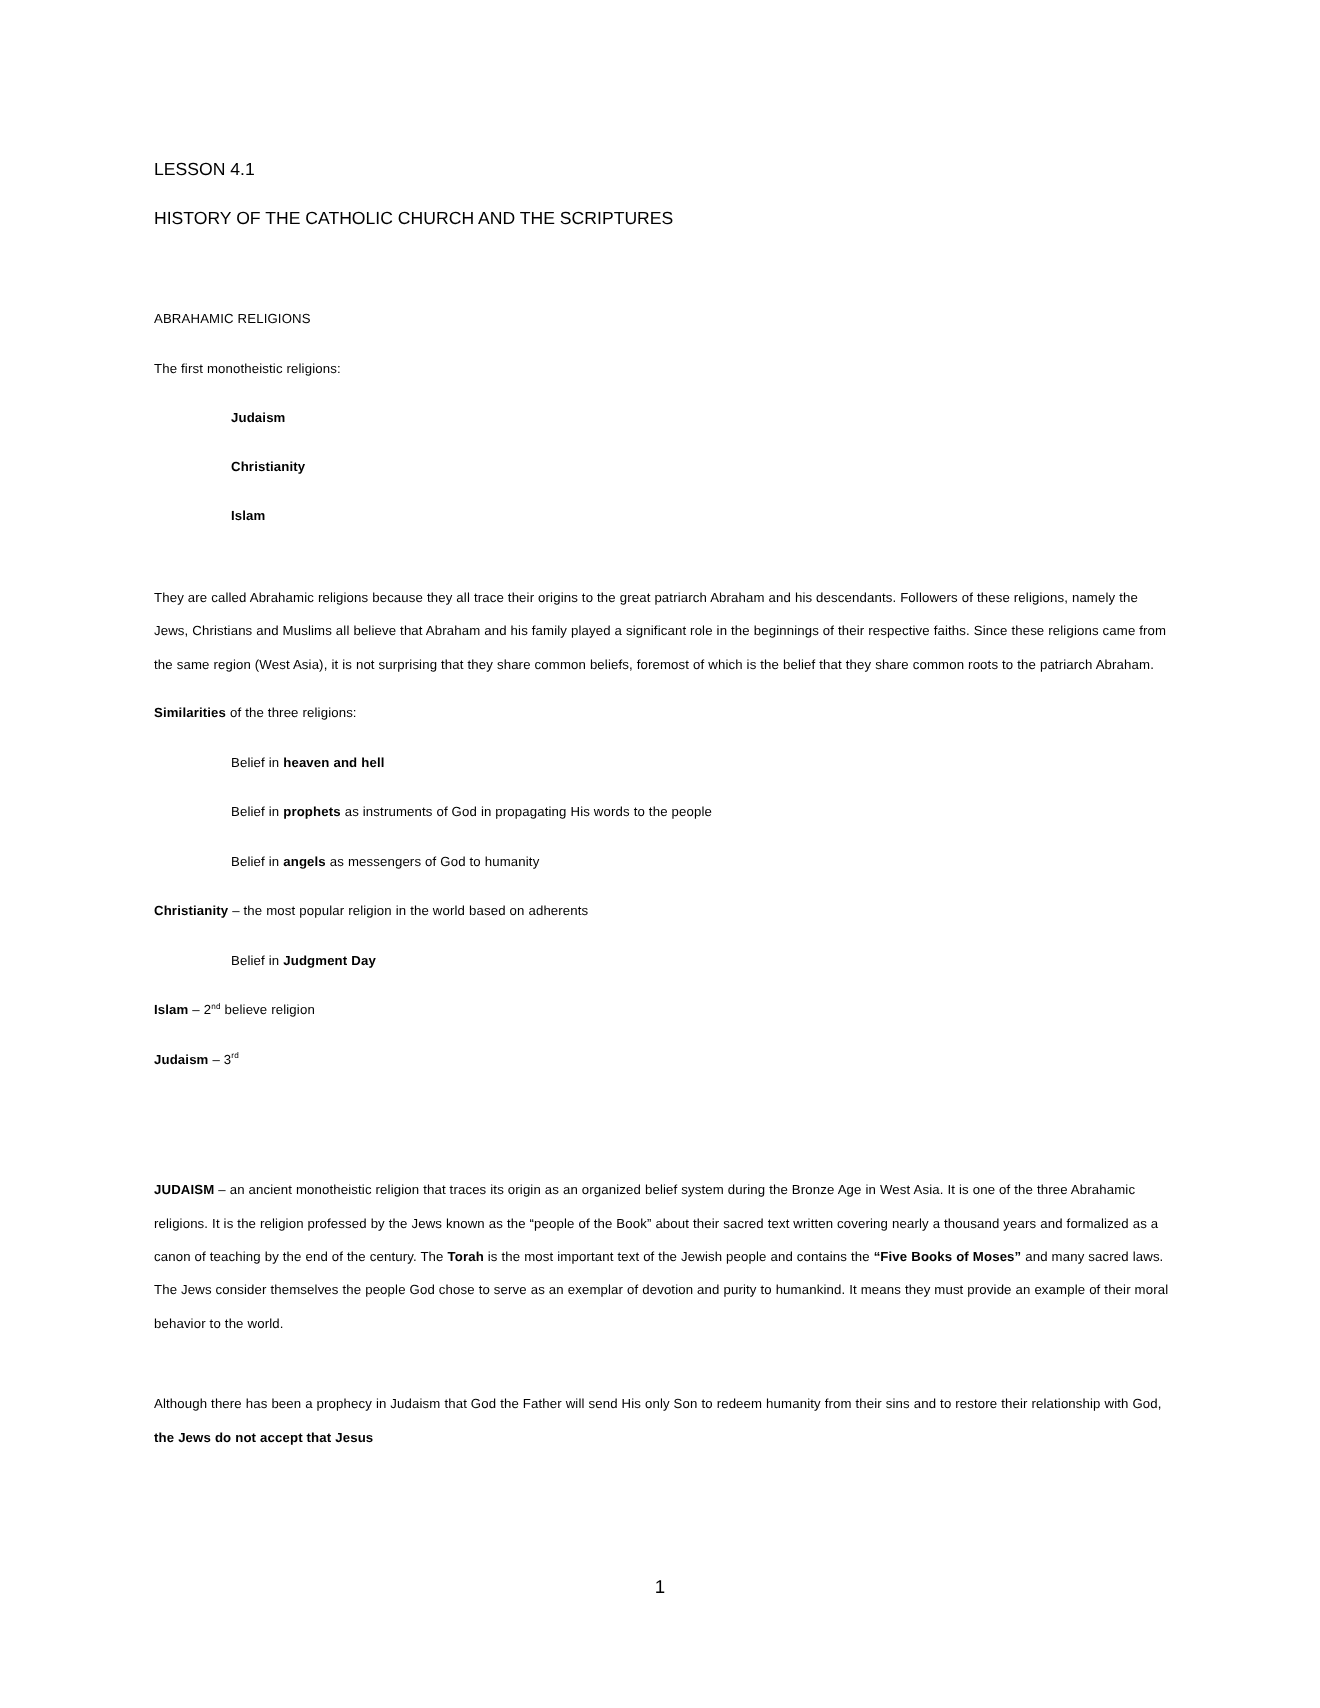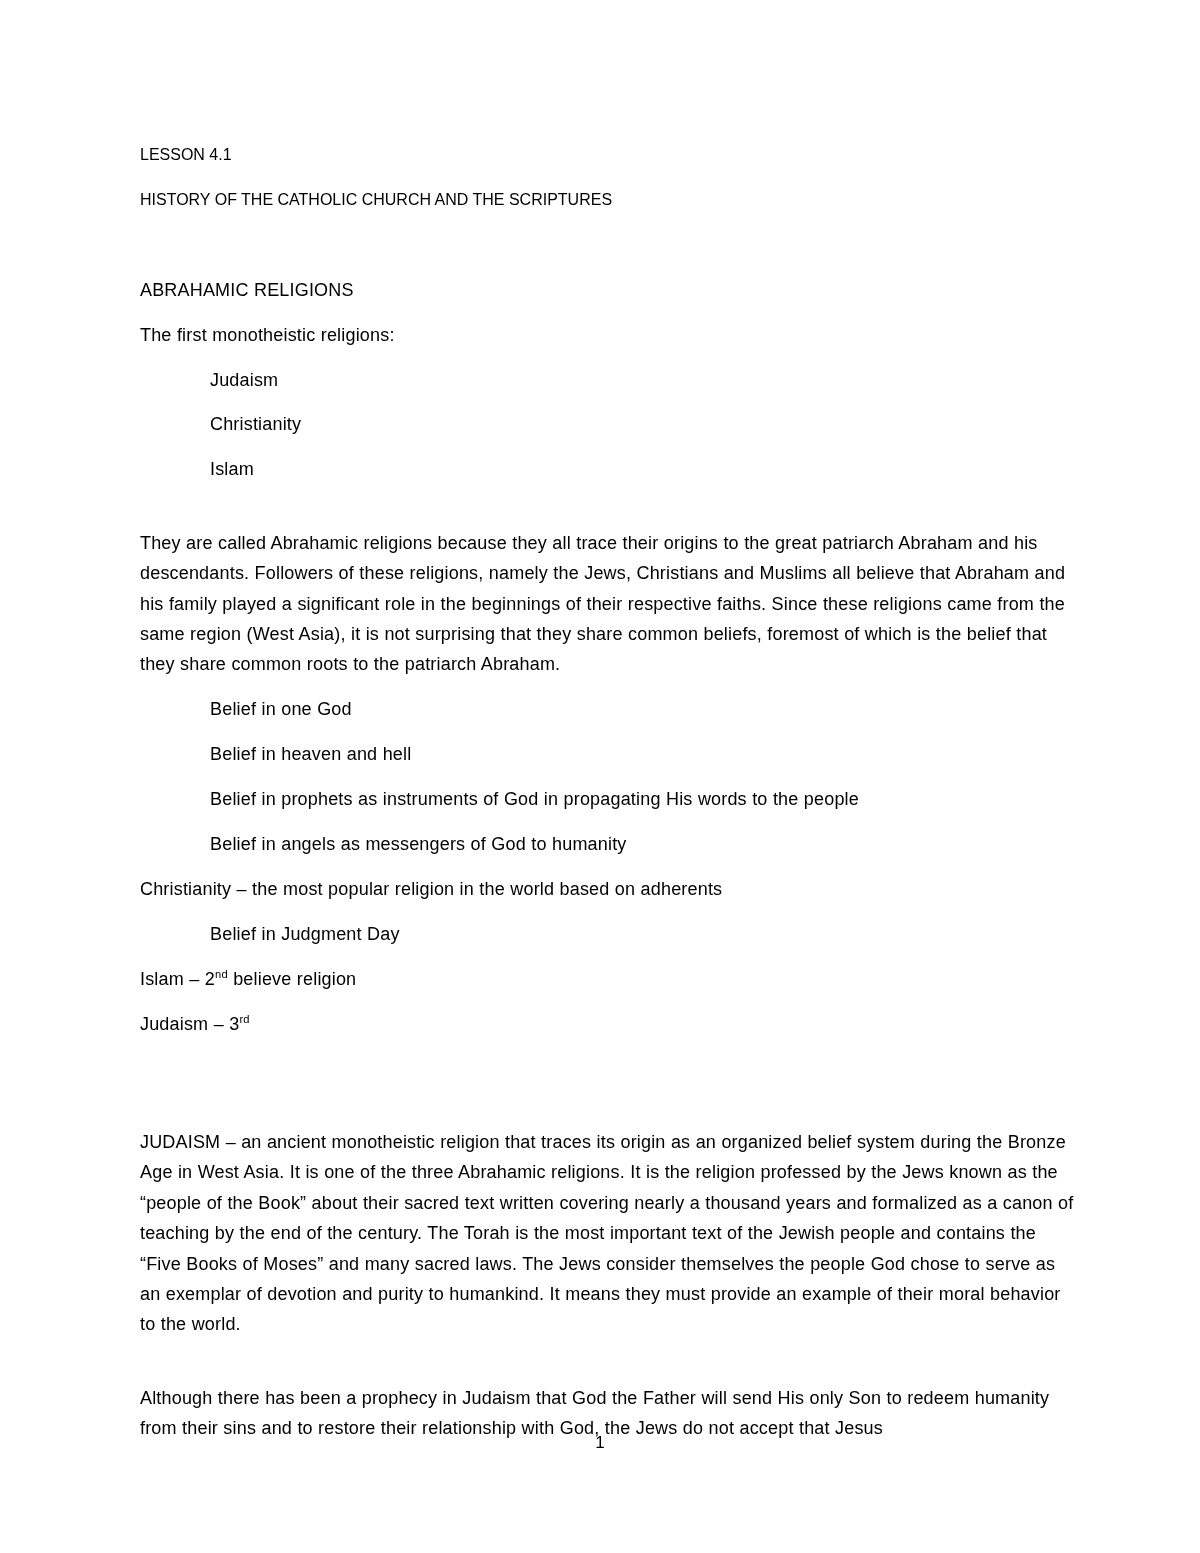--- a/index.html
+++ b/index.html
@@ -20,21 +20,21 @@
     box-sizing: border-box;
   }
   .content {
     position: absolute;
     left: 140px;
     top: 140px;
     width: 928px;
   }
   
   .p {
-    font-size: 18px;
+    font-size: 12px;
     line-height: 30.4px;
     margin: 0 0 14.5px 0;
     text-align: left;
     letter-spacing: 0.01em;
     word-spacing: 0.01em;
   }
   
   .p-head {
     font-size: 16px;
     line-height: 30.4px;
@@ -45,21 +45,21 @@
     padding-left: 70px;
   }
   
   .p-blank {
     font-size: 18.6px;
     line-height: 30.4px;
     margin: 0 0 14.5px 0;
     height: 30.4px;
   }
   b, .b {
-    font-weight: normal;
+    font-weight: bold;
   }
   sup {
     font-size: 0.62em;
     vertical-align: super;
     line-height: 0;
     font-weight: normal;
   }
   .justify {
     text-align: left;
     margin-top: 43px;
@@ -96,22 +96,22 @@
 
     <p class="p p-indent"><b>Judaism</b></p>
 
     <p class="p p-indent"><b>Christianity</b></p>
 
     <p class="p p-indent"><b>Islam</b></p>
 
 
     <p class="p justify">They are called Abrahamic religions because they all trace their origins to the great patriarch Abraham and his descendants. Followers of these religions, namely the Jews, Christians and Muslims all believe that Abraham and his family played a significant role in the beginnings of their respective faiths. Since these religions came from the same region (West Asia), it is not surprising that they share common beliefs, foremost of which is the belief that they share common roots to the patriarch Abraham.</p>
 
+    <p class="p"><b>Similarities</b><span> of the three religions:</span></p>
 
-    <p class="p p-indent"><span>Belief in </span><b>one God</b><span></span></p>
 
     <p class="p p-indent"><span>Belief in </span><b>heaven and hell</b><span></span></p>
 
     <p class="p p-indent"><span>Belief in </span><b>prophets</b><span> as instruments of God in propagating His words to the people</span></p>
 
     <p class="p p-indent"><span>Belief in </span><b>angels</b><span> as messengers of God to humanity</span></p>
 
     <p class="p"><b>Christianity</b><span> – </span><span>the most popular religion in the world based on adherents</span></p>
 
     <p class="p p-indent"><span>Belief in </span><b>Judgment Day</b><span></span></p>

